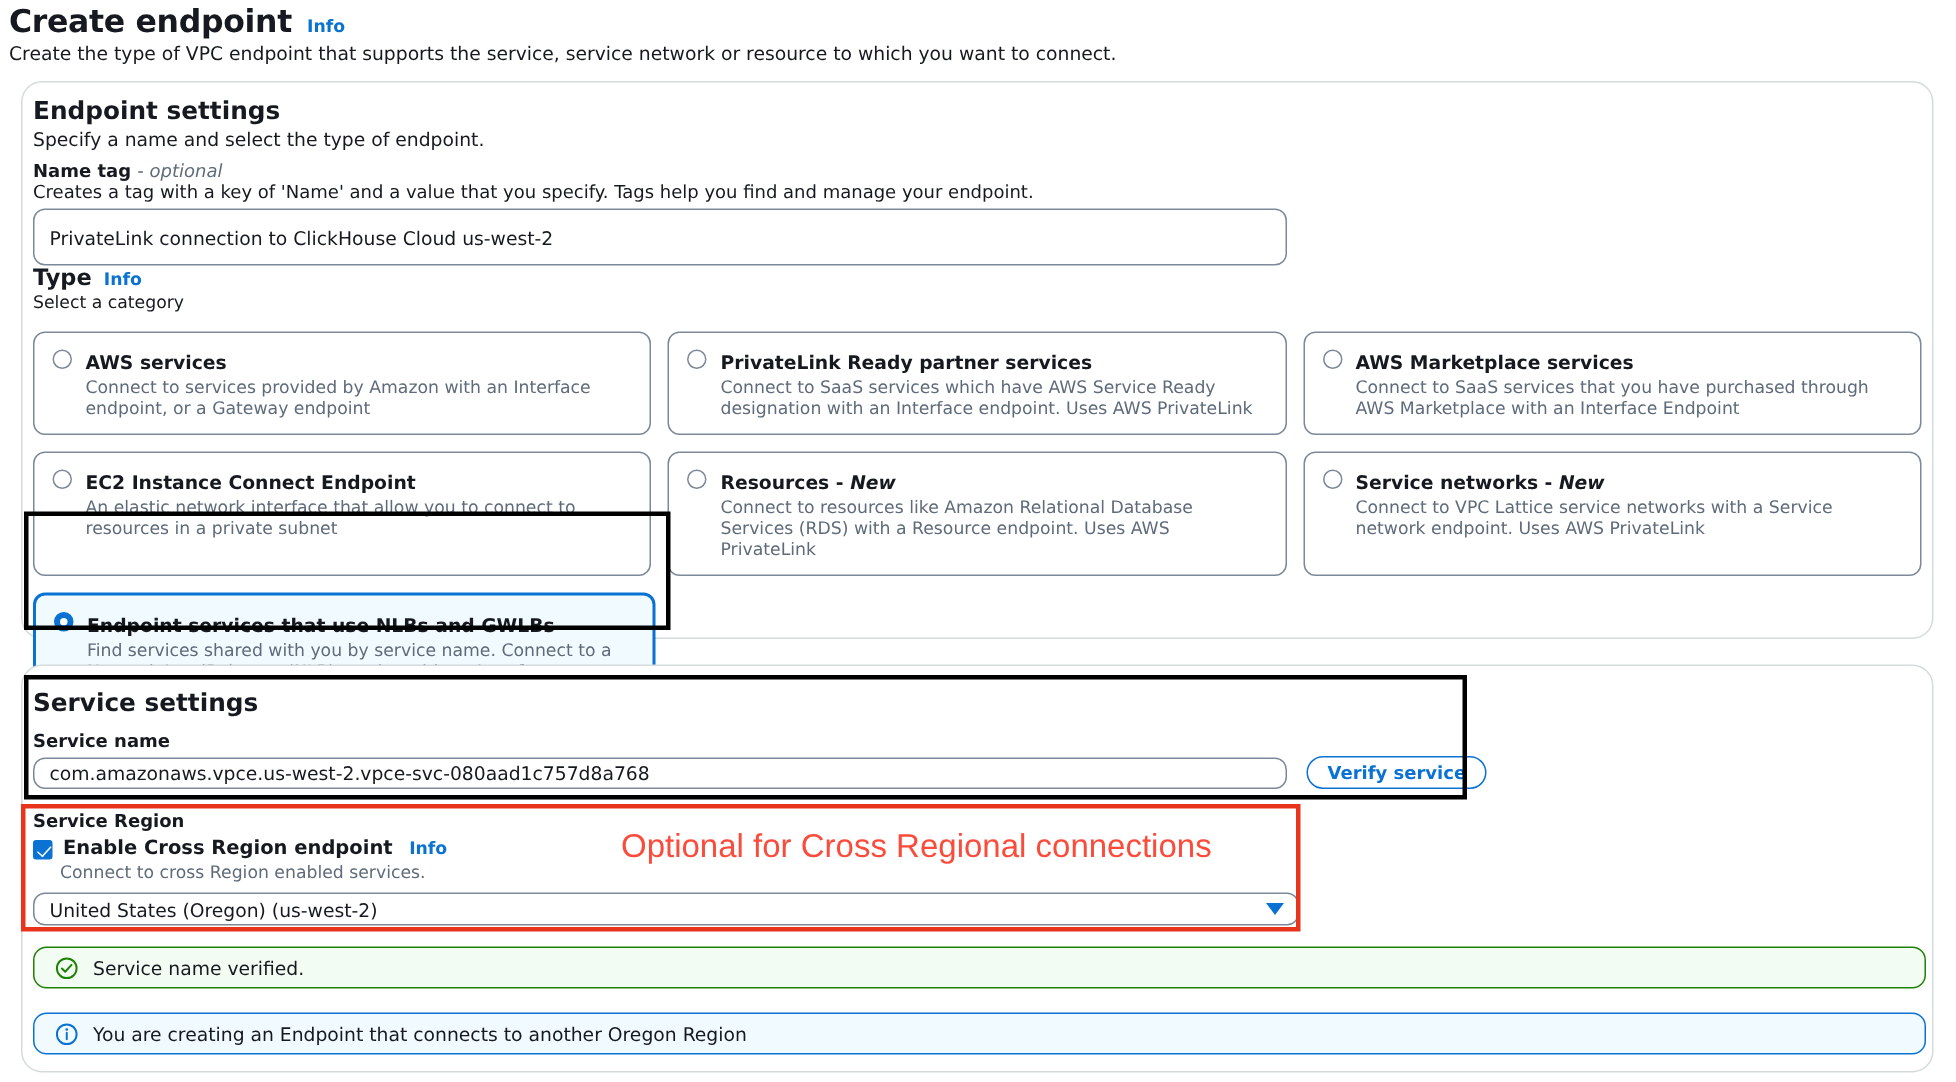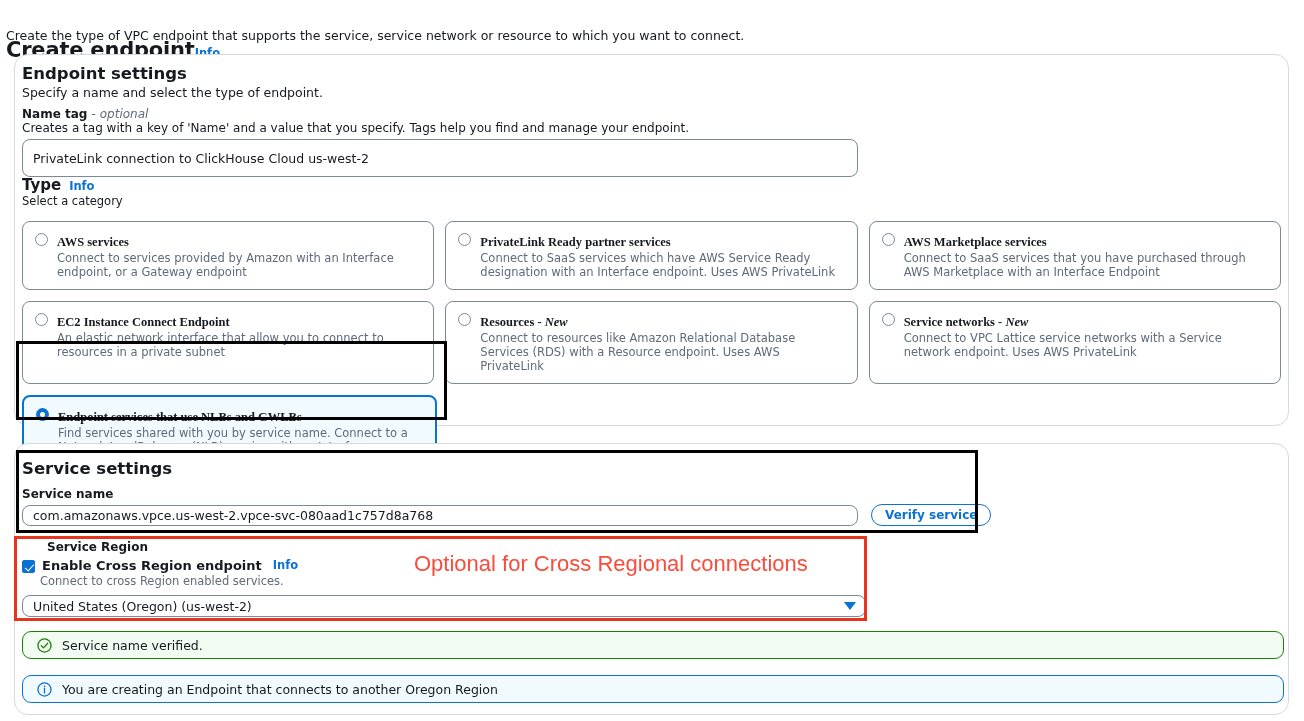--- a/index.html
+++ b/index.html
@@ -10,21 +10,21 @@
     font-family: "DejaVu Sans", sans-serif;
     color: #16191f;
     overflow: hidden;
   }
 
   .page { position: relative; width: 1304px; height: 721px; }
 
   
   .page-title-row {
     position: absolute; left: 6px; top: 2px;
-    display: flex; align-items: baseline;  margin-top: 36px;
+    display: flex; align-items: baseline; gap: 10px;
   }
   .page-title {
     font-size: 21px; font-weight: bold; letter-spacing: -0.2px;
     color: #16191f;
   }
   .info-link {
     font-size: 11.5px; font-weight: bold; color: #0972d3; cursor: pointer;
   }
   .page-desc {
     position: absolute; left: 6px; top: 28px;
@@ -97,21 +97,21 @@
     border: 1.6px solid #7d8998;
     border-radius: 50%;
     background: #fff;
     position: relative;
   }
   .radio-card.selected .radio-dot {
     border: 4px solid #0972d3;
     background: #ffffff;
   }
   .card-body { flex: 1 1 auto; min-width: 0; }
-  .card-title { font-size: 12.5px; font-weight: bold; color: #16191f; line-height: 15px; font-family: Liberation Serif, serif; }
+  .card-title { font-size: 12.5px; font-weight: bold; color: #16191f; line-height: 15px; }
   .card-title .tag-new { font-style: italic; font-weight: bold; }
   .card-desc { font-size: 11.5px; color: #5f6b7a; line-height: 14px; margin-top: 1px; }
 
   
   #selected-card-row { display: flex; }
   #card-nlb { width: 415px; }
 
   
   #service-settings-title { position: absolute; left: 22px; top: 459px; }
   #lbl-service-name { position: absolute; left: 22px; top: 487px; }
@@ -123,21 +123,21 @@
     border: 1.6px solid #0972d3;
     border-radius: 14px;
     background: #ffffff;
     color: #0972d3;
     font-family: "DejaVu Sans", sans-serif;
     font-size: 12px; font-weight: bold;
     cursor: pointer;
     display: flex; align-items: center; justify-content: center;
   }
 
-  #lbl-service-region { position: absolute; left: 22px; top: 540px; margin-left: 25px; }
+  #lbl-service-region { position: absolute; left: 22px; top: 540px; }
 
   #cross-region-row {
     position: absolute; left: 22px; top: 558px;
     display: flex; align-items: flex-start; gap: 7px;
   }
   .checkbox {
     width: 13px; height: 13px; margin-top: 2px;
     border-radius: 2px;
     background: #0972d3;
     border: 1px solid #0972d3;

